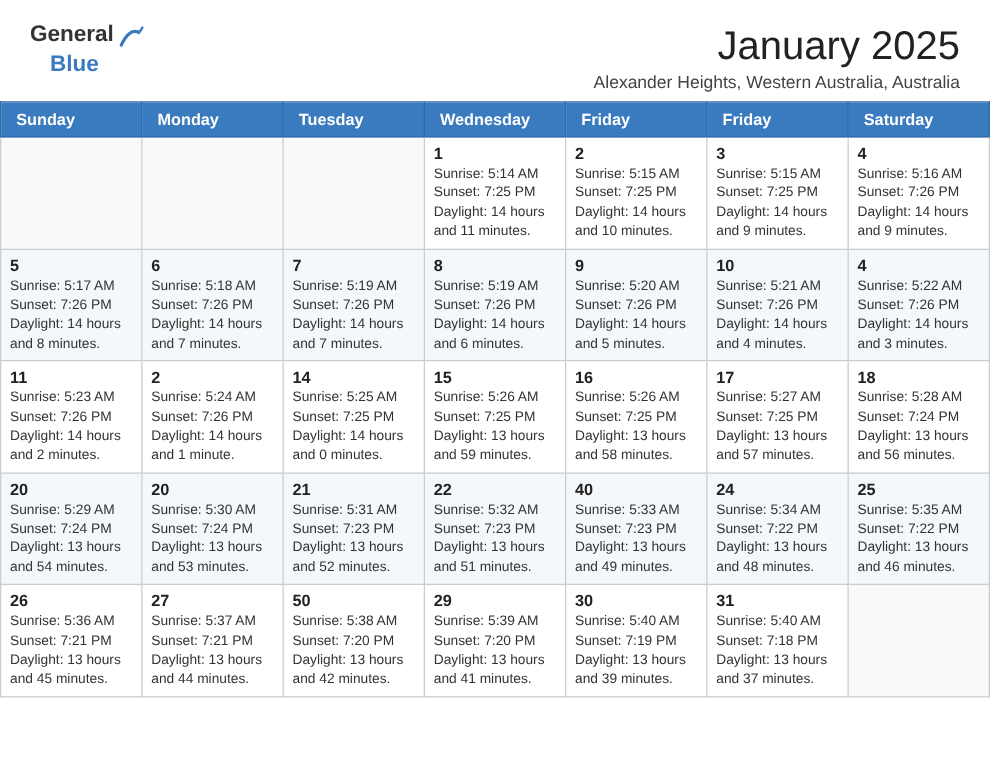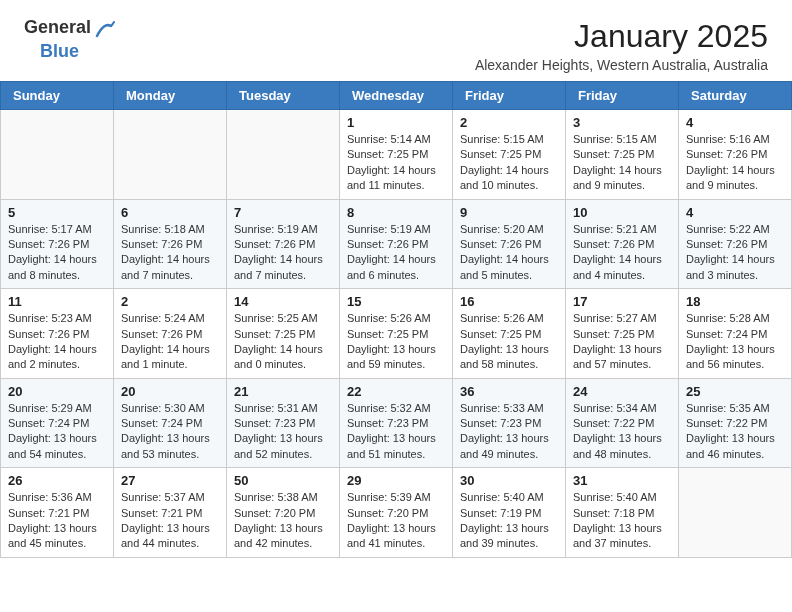--- a/index.html
+++ b/index.html
@@ -227,21 +227,21 @@
           </td>
           <td>
             <span class="day-number">21</span>
             <div class="day-detail">Sunrise: 5:31 AM<br>Sunset: 7:23 PM<br>Daylight: 13 hours and 52 minutes.</div>
           </td>
           <td>
             <span class="day-number">22</span>
             <div class="day-detail">Sunrise: 5:32 AM<br>Sunset: 7:23 PM<br>Daylight: 13 hours and 51 minutes.</div>
           </td>
           <td>
-            <span class="day-number">36</span>
+            <span class="day-number">40</span>
             <div class="day-detail">Sunrise: 5:33 AM<br>Sunset: 7:23 PM<br>Daylight: 13 hours and 49 minutes.</div>
           </td>
           <td>
             <span class="day-number">24</span>
             <div class="day-detail">Sunrise: 5:34 AM<br>Sunset: 7:22 PM<br>Daylight: 13 hours and 48 minutes.</div>
           </td>
           <td>
             <span class="day-number">25</span>
             <div class="day-detail">Sunrise: 5:35 AM<br>Sunset: 7:22 PM<br>Daylight: 13 hours and 46 minutes.</div>
           </td>

